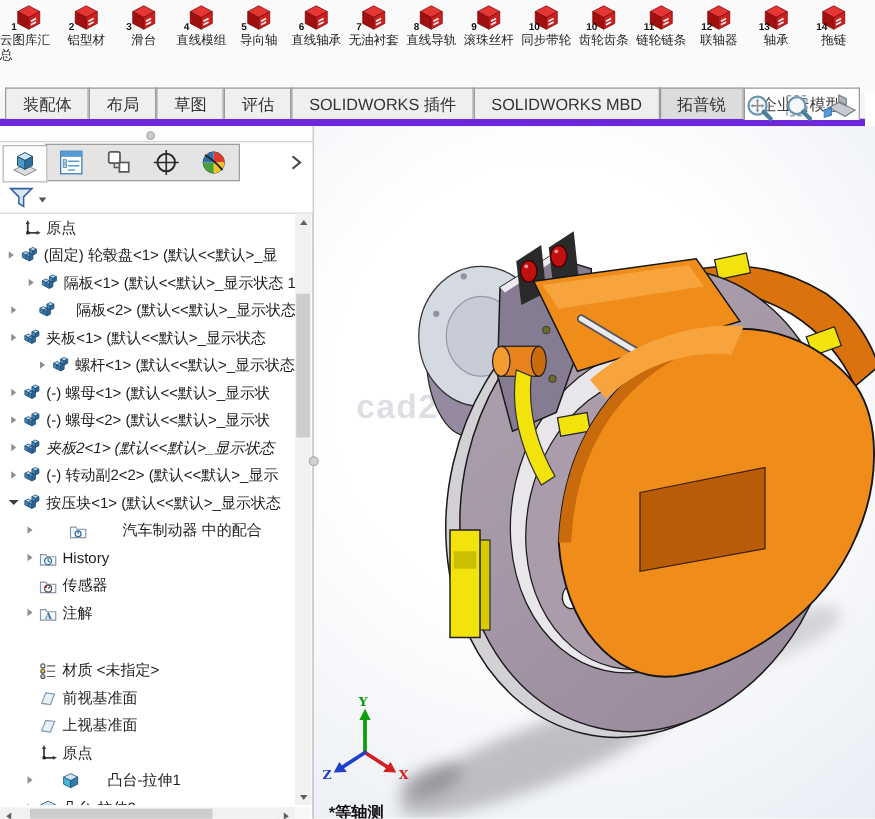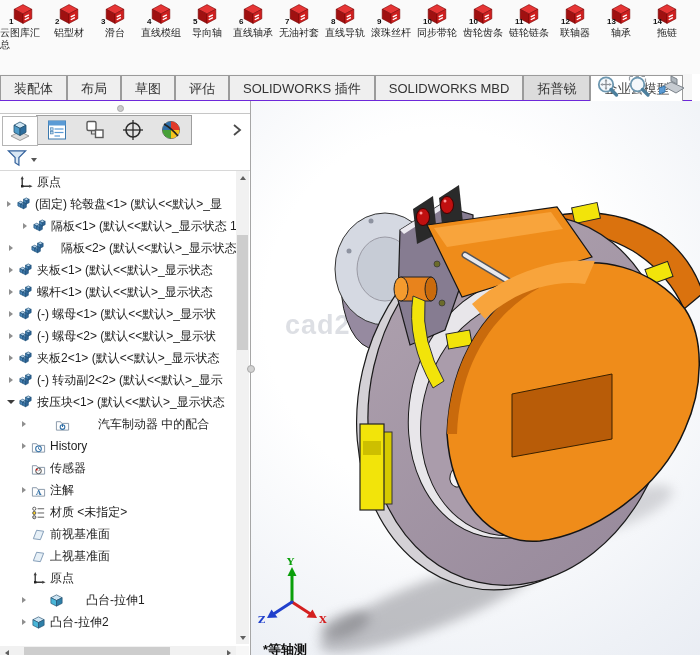--- a/index.html
+++ b/index.html
@@ -10,21 +10,21 @@
            display:flex;align-items:flex-start;overflow:hidden;}
   .titem{width:46px;flex:0 0 46px;display:flex;flex-direction:column;align-items:center;
          padding-top:4px;cursor:default;}
   .cube{position:relative;width:20px;height:20px;}
   .cube .num{position:absolute;left:-4px;bottom:-2px;font-size:8px;font-weight:bold;color:#111;
              font-style:normal;}
   .tlabel{font-size:10px;color:#222;line-height:1.2;margin-top:3px;
           word-break:break-all;}
   
   #tabrow{position:absolute;left:0;top:74px;width:692px;height:27px;background:#f6f6f6;
-          border-bottom:1px solid #6d28d9;display:flex;align-items:flex-end;box-sizing:border-box;}
+          border-bottom:6px solid #6d28d9;display:flex;align-items:flex-end;box-sizing:border-box;justify-content:center;}
   .rtab{height:25px;line-height:25px;padding:0 13px;font-size:13px;color:#333;
         background:#efefef;border:1px solid #9b9b9b;border-bottom:none;box-sizing:border-box;
         white-space:nowrap;cursor:default;}
   .rtab.dark{background:#dcdcdc;}
   .rtab.active{background:#fff;position:relative;margin-bottom:-1px;height:26px;color:#444;}
   #viewtools{position:absolute;right:0;top:74px;width:105px;height:26px;overflow:hidden;}
   .vtool{position:absolute;top:0;}
   
   #main{position:absolute;left:0;top:101px;width:700px;height:554px;}
   #panel{position:absolute;left:0;top:0;width:251px;height:558px;background:#fff;
@@ -417,81 +417,81 @@
                 <polygon points="2,6 5,4.5 8,6 5,7.5" fill="#bcd8ee"></polygon>
                 <polygon points="5,7.5 8,6 11,7.5 8,9" fill="#9cc4e4"></polygon>
                 <polygon points="2,6 5,7.5 5,11 2,9.5" fill="#4a86b8"></polygon>
                 <polygon points="5,7.5 8,9 8,12.5 5,11" fill="#3d77a8"></polygon>
                 <polygon points="8,6 11,7.5 11,11 8,12.5" fill="#2f6496"></polygon>
               </g>
             </svg>
           </span>
           <span class="tlab">夹板&lt;1&gt; (默认&lt;&lt;默认&gt;_显示状态</span>
         </div>
+        <div class="trow" style="padding-left: 4px; justify-content: flex-end;">
+          <span class="texp">
+            <span class="exp-c"></span>
+          </span>
+          <span class="tico">
+            <svg width="15" height="15" viewBox="0 0 16 16">
+              <g stroke="#1c4f78" stroke-width=".7" stroke-linejoin="round">
+                <polygon points="8,2.5 11,1 14,2.5 11,4" fill="#bcd8ee"></polygon>
+                <polygon points="8,2.5 11,4 11,7.5 8,6" fill="#4a86b8"></polygon>
+                <polygon points="11,4 14,2.5 14,6 11,7.5" fill="#2f6496"></polygon>
+                <polygon points="2,6 5,4.5 8,6 5,7.5" fill="#bcd8ee"></polygon>
+                <polygon points="5,7.5 8,6 11,7.5 8,9" fill="#9cc4e4"></polygon>
+                <polygon points="2,6 5,7.5 5,11 2,9.5" fill="#4a86b8"></polygon>
+                <polygon points="5,7.5 8,9 8,12.5 5,11" fill="#3d77a8"></polygon>
+                <polygon points="8,6 11,7.5 11,11 8,12.5" fill="#2f6496"></polygon>
+              </g>
+            </svg>
+          </span>
+          <span class="tlab">螺杆&lt;1&gt; (默认&lt;&lt;默认&gt;_显示状态</span>
+        </div>
         <div class="trow" style="padding-left: 4px;">
           <span class="texp">
             <span class="exp-c"></span>
           </span>
           <span class="tico">
             <svg width="15" height="15" viewBox="0 0 16 16">
               <g stroke="#1c4f78" stroke-width=".7" stroke-linejoin="round">
                 <polygon points="8,2.5 11,1 14,2.5 11,4" fill="#bcd8ee"></polygon>
                 <polygon points="8,2.5 11,4 11,7.5 8,6" fill="#4a86b8"></polygon>
                 <polygon points="11,4 14,2.5 14,6 11,7.5" fill="#2f6496"></polygon>
                 <polygon points="2,6 5,4.5 8,6 5,7.5" fill="#bcd8ee"></polygon>
                 <polygon points="5,7.5 8,6 11,7.5 8,9" fill="#9cc4e4"></polygon>
                 <polygon points="2,6 5,7.5 5,11 2,9.5" fill="#4a86b8"></polygon>
                 <polygon points="5,7.5 8,9 8,12.5 5,11" fill="#3d77a8"></polygon>
                 <polygon points="8,6 11,7.5 11,11 8,12.5" fill="#2f6496"></polygon>
               </g>
             </svg>
           </span>
-          <span class="tlab">螺杆&lt;1&gt; (默认&lt;&lt;默认&gt;_显示状态</span>
+          <span class="tlab">(-) 螺母&lt;1&gt; (默认&lt;&lt;默认&gt;_显示状</span>
         </div>
         <div class="trow" style="padding-left: 4px;">
           <span class="texp">
             <span class="exp-c"></span>
           </span>
           <span class="tico">
             <svg width="15" height="15" viewBox="0 0 16 16">
               <g stroke="#1c4f78" stroke-width=".7" stroke-linejoin="round">
                 <polygon points="8,2.5 11,1 14,2.5 11,4" fill="#bcd8ee"></polygon>
                 <polygon points="8,2.5 11,4 11,7.5 8,6" fill="#4a86b8"></polygon>
                 <polygon points="11,4 14,2.5 14,6 11,7.5" fill="#2f6496"></polygon>
                 <polygon points="2,6 5,4.5 8,6 5,7.5" fill="#bcd8ee"></polygon>
                 <polygon points="5,7.5 8,6 11,7.5 8,9" fill="#9cc4e4"></polygon>
                 <polygon points="2,6 5,7.5 5,11 2,9.5" fill="#4a86b8"></polygon>
                 <polygon points="5,7.5 8,9 8,12.5 5,11" fill="#3d77a8"></polygon>
                 <polygon points="8,6 11,7.5 11,11 8,12.5" fill="#2f6496"></polygon>
               </g>
             </svg>
           </span>
-          <span class="tlab">(-) 螺母&lt;1&gt; (默认&lt;&lt;默认&gt;_显示状</span>
-        </div>
-        <div class="trow" style="padding-left: 4px;">
-          <span class="texp">
-            <span class="exp-c"></span>
-          </span>
-          <span class="tico">
-            <svg width="15" height="15" viewBox="0 0 16 16">
-              <g stroke="#1c4f78" stroke-width=".7" stroke-linejoin="round">
-                <polygon points="8,2.5 11,1 14,2.5 11,4" fill="#bcd8ee"></polygon>
-                <polygon points="8,2.5 11,4 11,7.5 8,6" fill="#4a86b8"></polygon>
-                <polygon points="11,4 14,2.5 14,6 11,7.5" fill="#2f6496"></polygon>
-                <polygon points="2,6 5,4.5 8,6 5,7.5" fill="#bcd8ee"></polygon>
-                <polygon points="5,7.5 8,6 11,7.5 8,9" fill="#9cc4e4"></polygon>
-                <polygon points="2,6 5,7.5 5,11 2,9.5" fill="#4a86b8"></polygon>
-                <polygon points="5,7.5 8,9 8,12.5 5,11" fill="#3d77a8"></polygon>
-                <polygon points="8,6 11,7.5 11,11 8,12.5" fill="#2f6496"></polygon>
-              </g>
-            </svg>
-          </span>
           <span class="tlab">(-) 螺母&lt;2&gt; (默认&lt;&lt;默认&gt;_显示状</span>
         </div>
-        <div class="trow" style="padding-left: 4px;">
+        <div class="trow" style="padding-left: 4px; font-style: italic;">
           <span class="texp">
             <span class="exp-c"></span>
           </span>
           <span class="tico">
             <svg width="15" height="15" viewBox="0 0 16 16">
               <g stroke="#1c4f78" stroke-width=".7" stroke-linejoin="round">
                 <polygon points="8,2.5 11,1 14,2.5 11,4" fill="#bcd8ee"></polygon>
                 <polygon points="8,2.5 11,4 11,7.5 8,6" fill="#4a86b8"></polygon>
                 <polygon points="11,4 14,2.5 14,6 11,7.5" fill="#2f6496"></polygon>
                 <polygon points="2,6 5,4.5 8,6 5,7.5" fill="#bcd8ee"></polygon>
@@ -587,21 +587,21 @@
             <span class="exp-c"></span>
           </span>
           <span class="tico">
             <svg width="15" height="15" viewBox="0 0 16 16">
               <path d="M1.5,5 H6 l1.2,1.8 H14.5 V14 H1.5 z" fill="#fdfdfd" stroke="#8595a8"></path>
               <text x="8.2" y="13.2" font-size="7.5" font-weight="bold" fill="#2f6ea6" text-anchor="middle" font-family="DejaVu Serif,serif">A</text>
             </svg>
           </span>
           <span class="tlab">注解</span>
         </div>
-        <div class="trow" style="padding-left: 17px;">
+        <div class="trow" style="padding-left: 17px; margin-top: 24px;">
           <span class="texp"></span>
           <span class="tico">
             <svg width="15" height="15" viewBox="0 0 16 16">
               <g stroke="#555">
                 <circle cx="3.5" cy="4" r="1.7" fill="#fff"></circle>
                 <line x1="7" y1="4" x2="14" y2="4"></line>
                 <circle cx="3.5" cy="8.5" r="1.7" fill="#ffd21e"></circle>
                 <line x1="7" y1="8.5" x2="14" y2="8.5"></line>
                 <circle cx="3.5" cy="13" r="1.7" fill="#c8c8c8"></circle>
                 <line x1="7" y1="13" x2="14" y2="13"></line>

